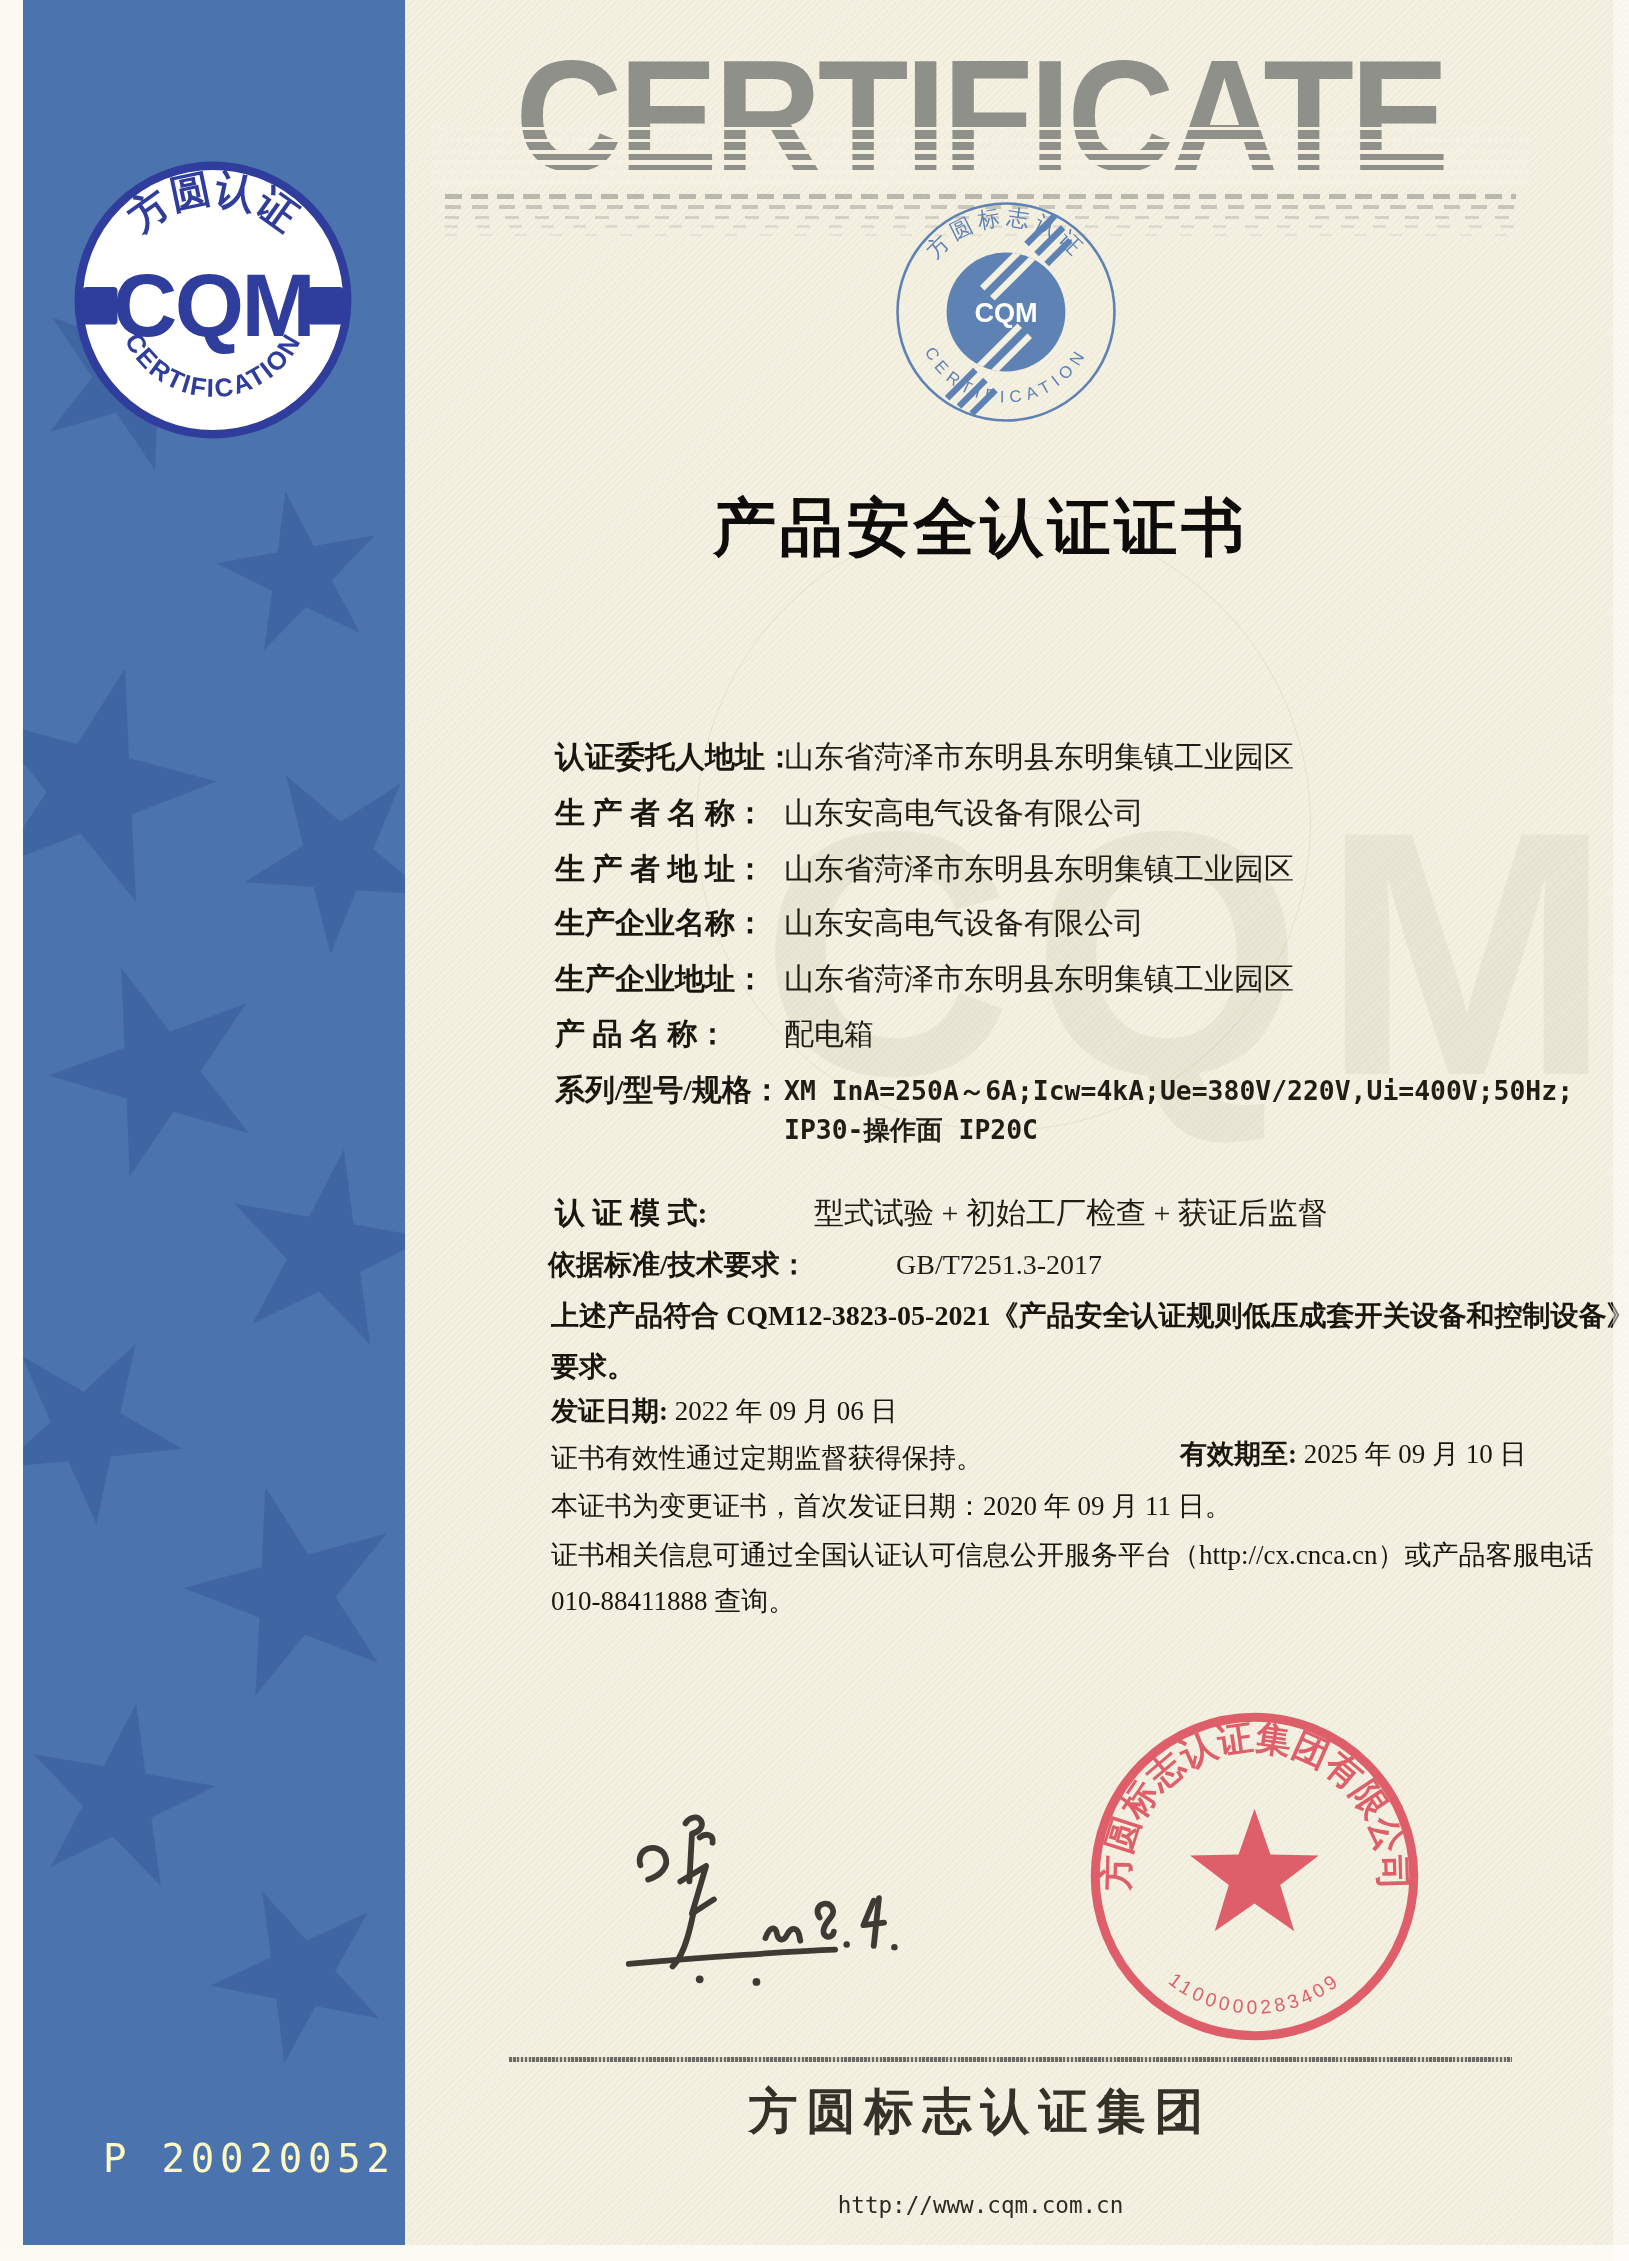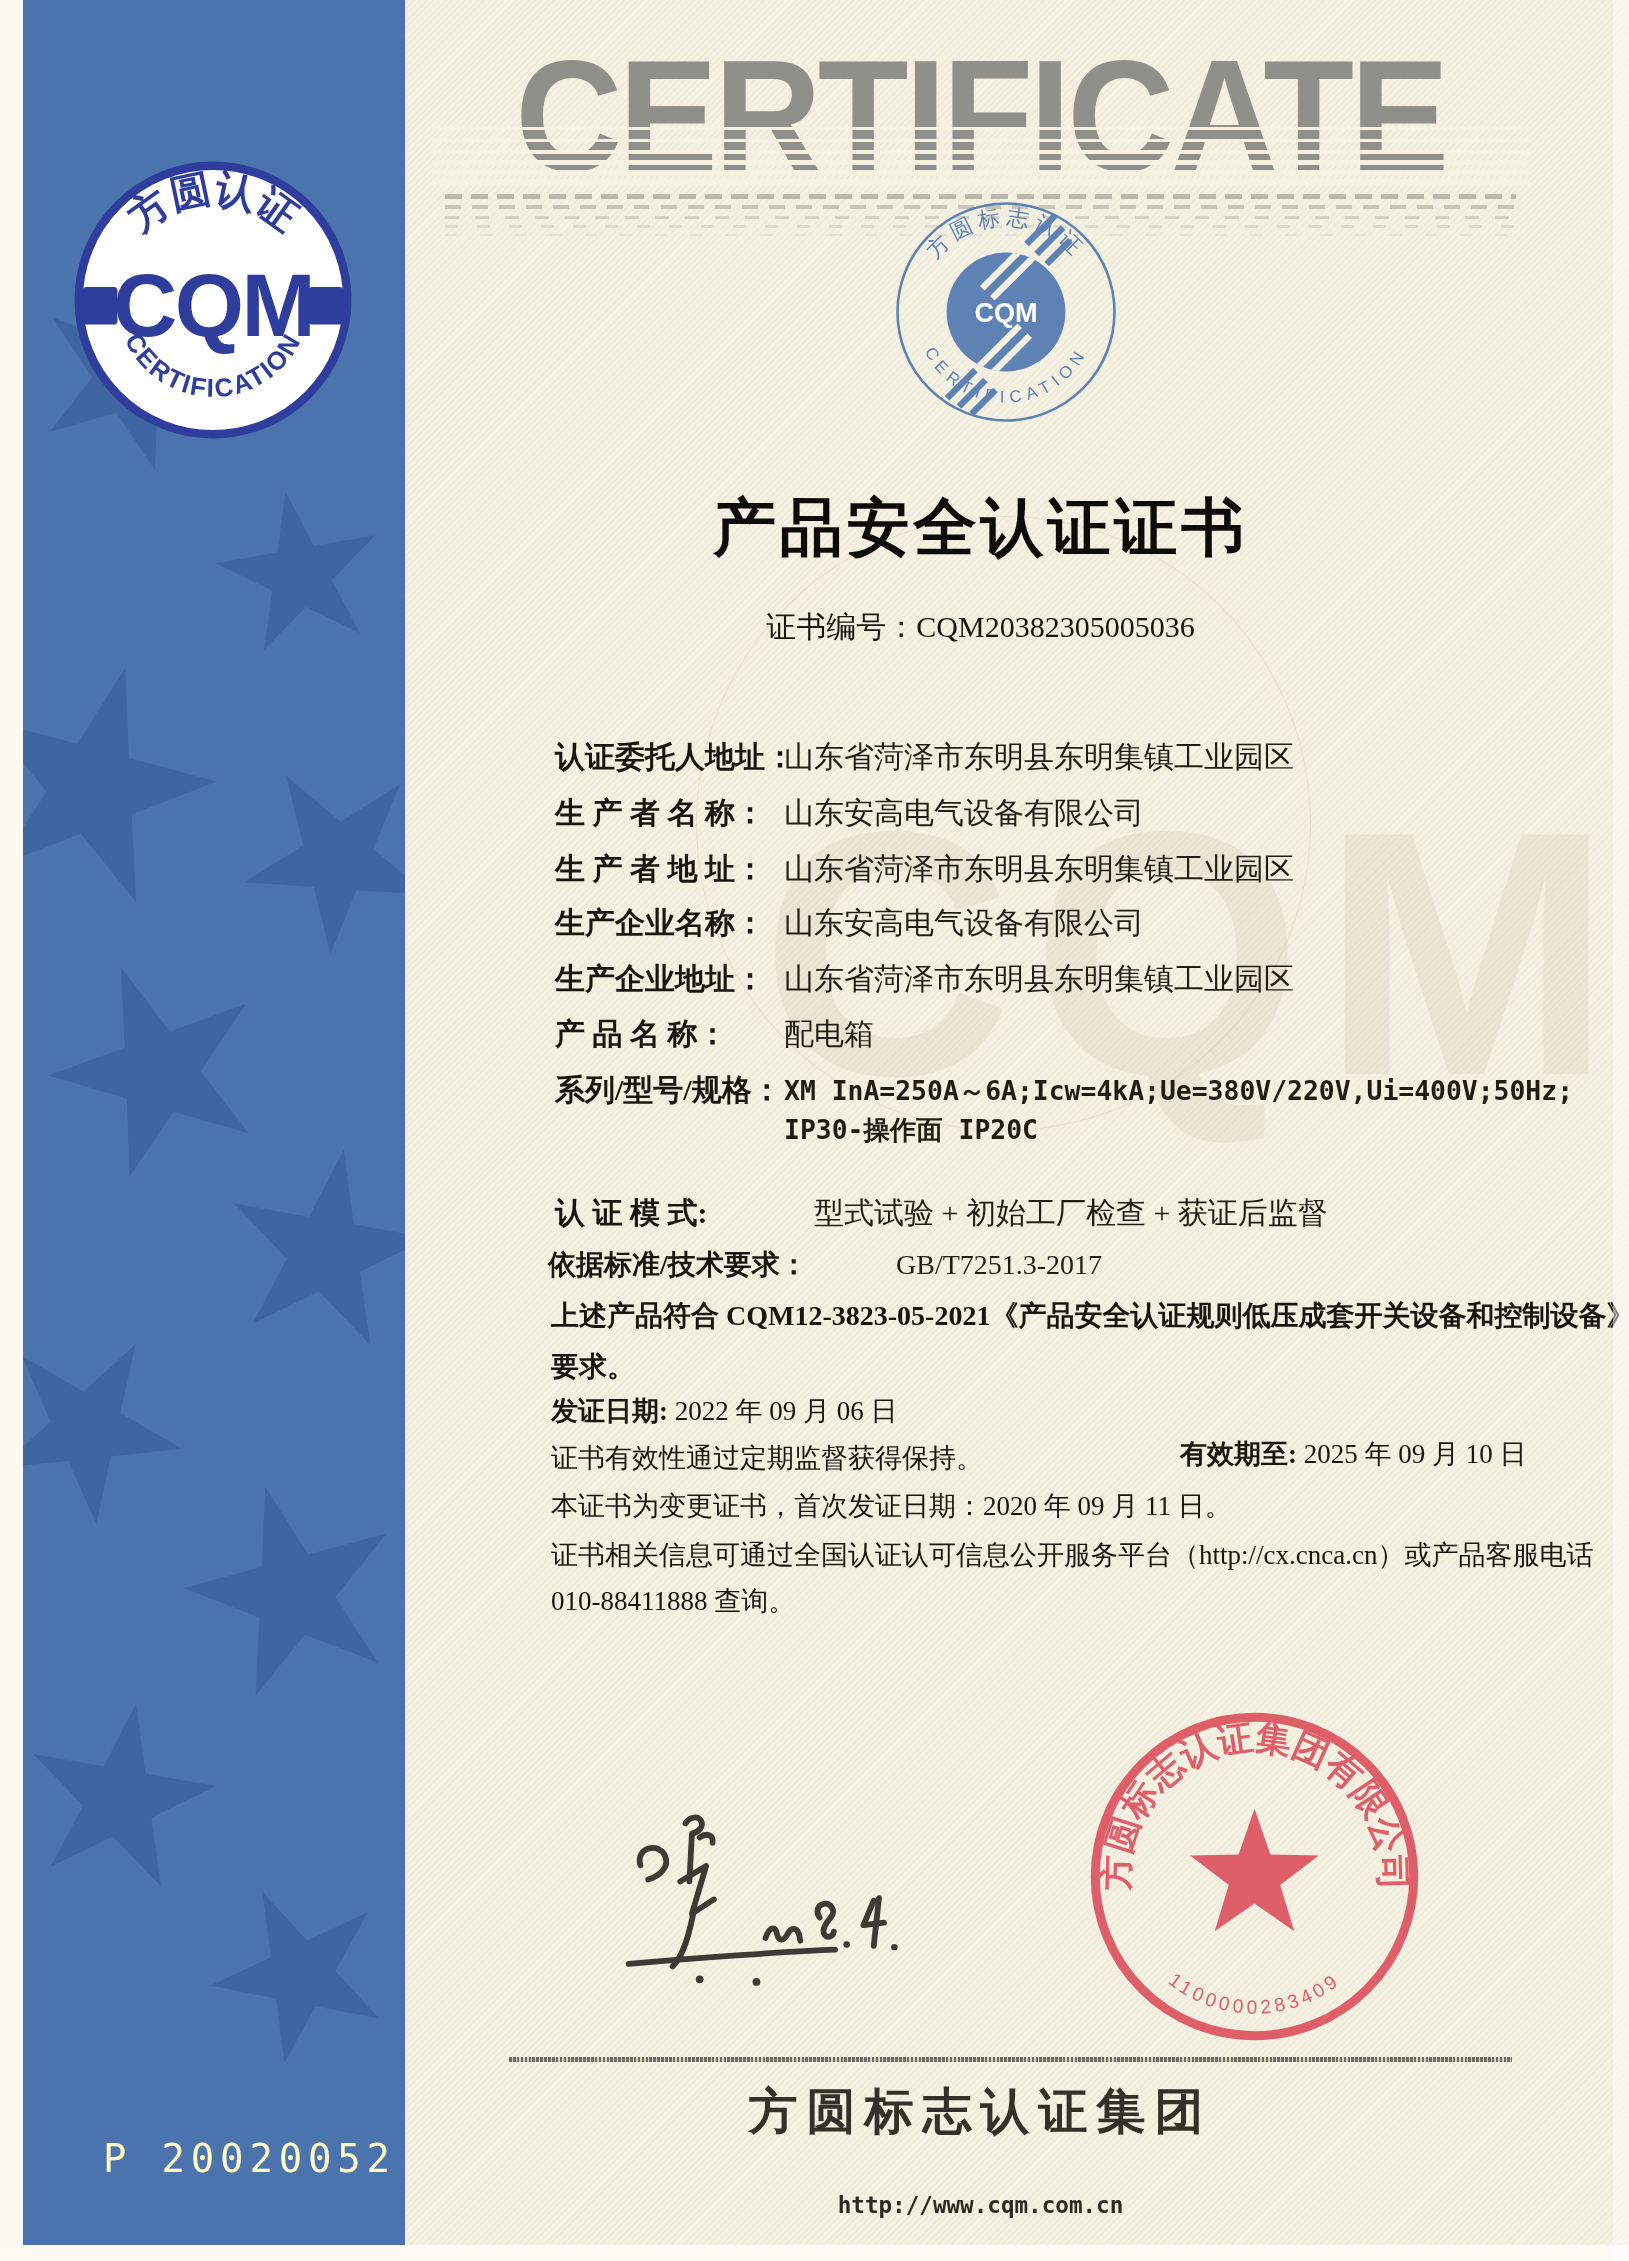--- a/index.html
+++ b/index.html
@@ -43,21 +43,21 @@
   .fvalue{color:#201d15;}
   .mono{font-family:"DejaVu Sans Mono",monospace;font-size:26.4px;font-weight:bold;}
   .para{position:absolute;left:551px;width:1032px;font-size:28px;font-weight:bold;white-space:nowrap;}
   .note{position:absolute;left:551px;width:1032px;font-size:27px;white-space:nowrap;}
   .datebit{font-weight:600;}
   
   .rule{position:absolute;left:509px;top:2057px;width:1003px;height:4.5px;
     background:repeating-linear-gradient(90deg,#6b6a64 0 2.6px,#d9d5c5 2.6px 3.9px);}
   .f-org{top:2079px;font-size:49px;font-weight:bold;letter-spacing:9px;color:#343129;}
   .f-addr{top:2152px;font-size:24.5px;color:#2c2a22;}
-  .f-web{top:2192px;font-size:22.6px;font-family:"DejaVu Sans Mono",monospace;color:#2c2a22;font-weight:bold;}
+  .f-web{top:2192px;font-size:22.6px;font-family:"DejaVu Sans Mono",monospace;color:#2c2a22;}
   .sigwrap{position:absolute;left:603px;top:1804px;}
   .sealwrap{position:absolute;left:1074px;top:1696px;opacity:.94;}
 </style>
 </head>
 <body>
 
 <div class="page">
   <div class="weave"></div>
 
   <div class="wm-ring"></div>
@@ -137,23 +137,20 @@
       <rect x="20" y="222" width="58" height="10" fill="#5e82b4"></rect>
       <rect x="26" y="244" width="52" height="10" fill="#5e82b4"></rect>
     </g>
     <text x="175" y="190" text-anchor="middle" font-family="Liberation Sans, DejaVu Sans, sans-serif" font-size="42" font-weight="bold" fill="#ffffff">CQM</text>
     <text font-family="Liberation Sans, DejaVu Sans, sans-serif" font-size="26" letter-spacing="9" fill="#5e82b4">
       <textPath href="#cBot" xlink:href="#cBot" startOffset="50%" text-anchor="middle">CERTIFICATION</textPath>
     </text>
   </svg>
 
   <div class="cline title">产品安全认证证书</div>
-  <div class="cline certno">
-    <span>证书编号：</span><span>CQM20382305005036</span>
-  </div>
 
   <div class="row" style="top:737px"><span class="flabel">认证委托人地址：</span><span class="fvalue">山东省菏泽市东明县东明集镇工业园区</span></div>
   <div class="row" style="top:793px"><span class="flabel">生 产 者 名 称：</span><span class="fvalue">山东安高电气设备有限公司</span></div>
   <div class="row" style="top:903px"><span class="flabel">生产企业名称：</span><span class="fvalue">山东安高电气设备有限公司</span></div>
   <div class="row" style="top:849px"><span class="flabel">生 产 者 地 址：</span><span class="fvalue">山东省菏泽市东明县东明集镇工业园区</span></div>
   <div class="row" style="top:1014px"><span class="flabel">产 品 名 称：</span><span class="fvalue">配电箱</span></div>
   <div class="row" style="top:959px"><span class="flabel">生产企业地址：</span><span class="fvalue">山东省菏泽市东明县东明集镇工业园区</span></div>
   <div class="row" style="top:1070px"><span class="flabel">系列/型号/规格：</span><span class="fvalue mono">XM InA=250A～6A;Icw=4kA;Ue=380V/220V,Ui=400V;50Hz;</span></div>
   <div class="row" style="top:1112px"><span class="flabel"></span><span class="fvalue mono">IP30-操作面 IP20C</span></div>
 

